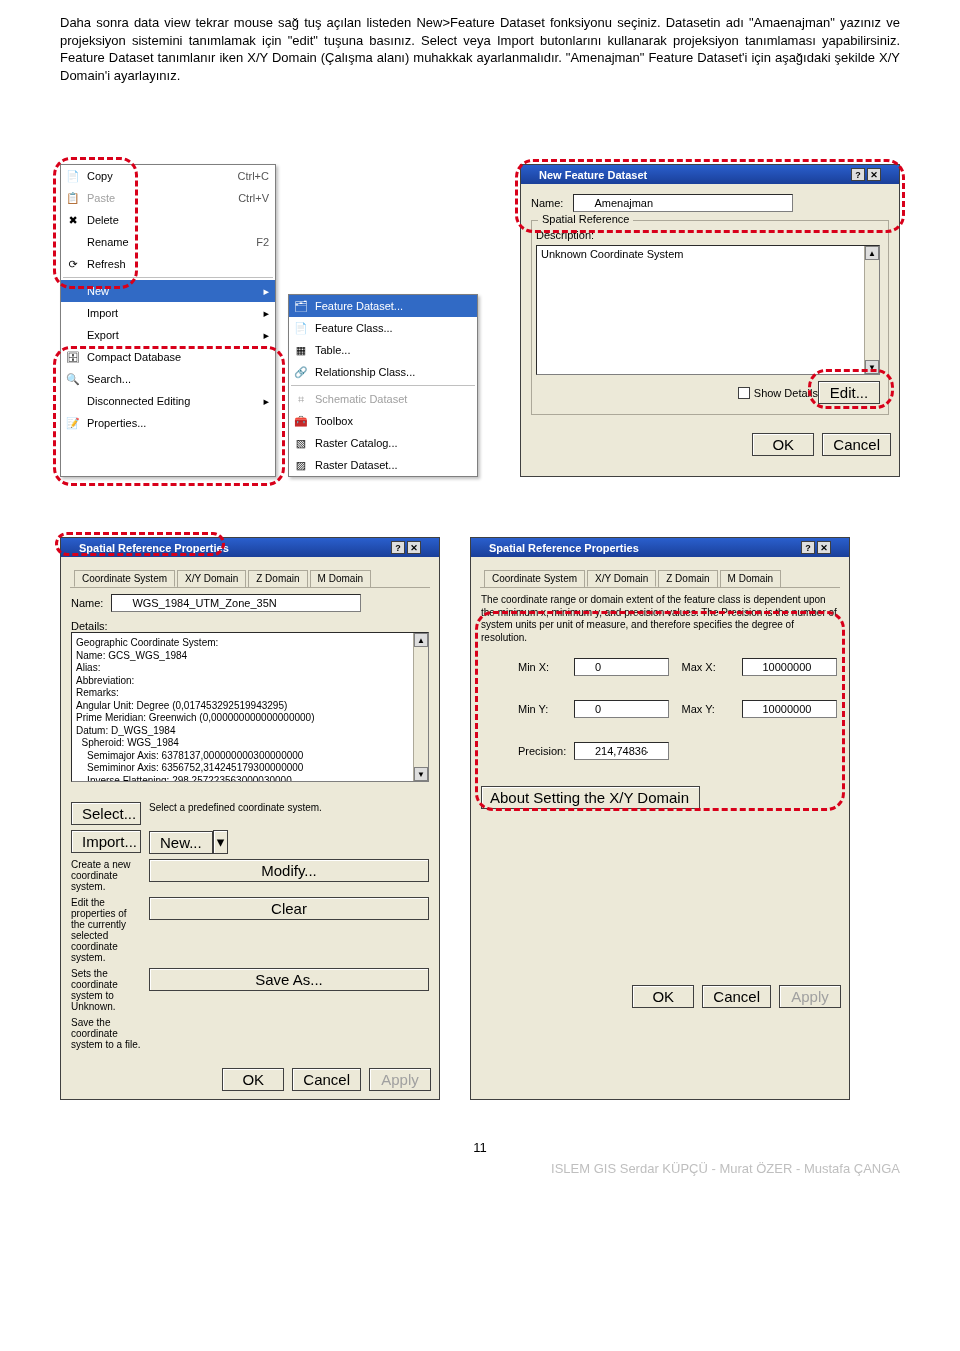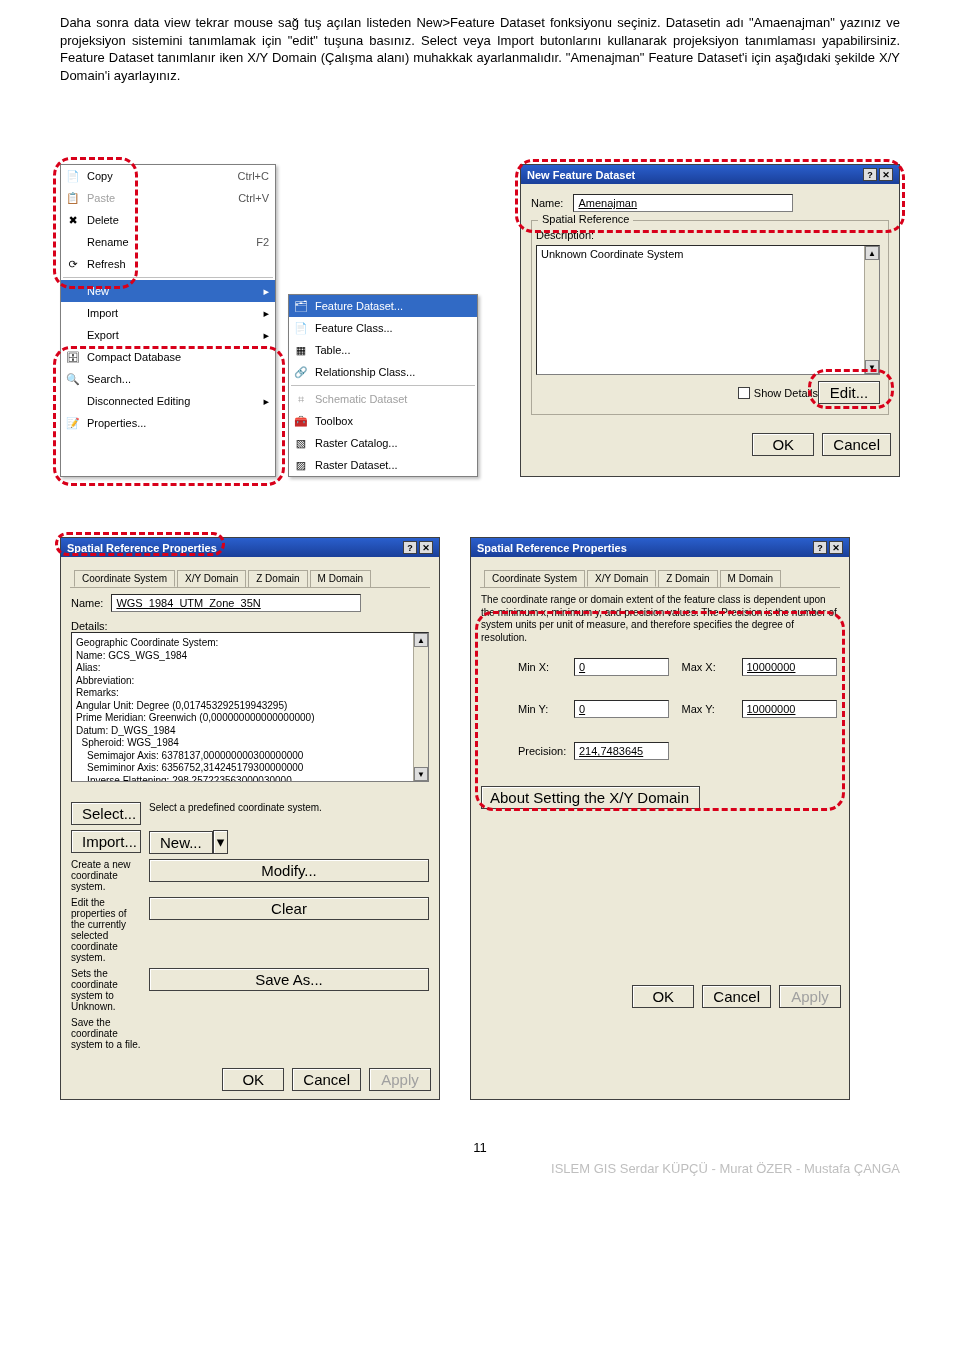--- a/index.html
+++ b/index.html
@@ -40,21 +40,21 @@
   .mi .scut { margin-left:auto; color:#555; }
   .mi .arrow { margin-left:auto; }
   .mi.hl { background:#316ac5; color:#fff; }
   .sep { height:1px; background:#c0c0c0; margin:2px 2px; }
 
   .win-titlebar {
     background: linear-gradient(#2a5fcd,#1a3f99);
     color:#fff;
     font-weight:bold;
     font-size:11px;
-    padding:3px 6px;
+    padding:3px 18px;
     display:flex;
     align-items:center;
   }
   .win-titlebar .ctrls { margin-left:auto; display:flex; gap:2px; }
   .win-titlebar .ctrls span { width:14px; height:13px; background:#dedede; border:1px solid #404040; font-size:9px; display:flex; align-items:center; justify-content:center; color:#000; }
 
   .dlg {
     width: 380px;
     border:1px solid #404040;
     background:#ece9d8;
@@ -67,25 +67,24 @@
     margin-top:8px;
     position:relative;
   }
   .fs-legend {
     position:absolute; top:-8px; left:6px;
     background:#ece9d8; padding:0 4px; font-size:11px;
   }
   .txt-input {
     background:#fff;
     border:1px inset #7f7f7f;
-    padding:2px 4px;
+    padding:2px 20px;
     font-size:11px;
     width: 220px;
     height:18px;
-    text-decoration:underline;
   }
   .txt-area {
     background:#fff;
     border:1px inset #7f7f7f;
     padding:2px 4px;
     font-size:11px;
     width: 100%;
     height: 130px;
     overflow:auto;
     position:relative;

